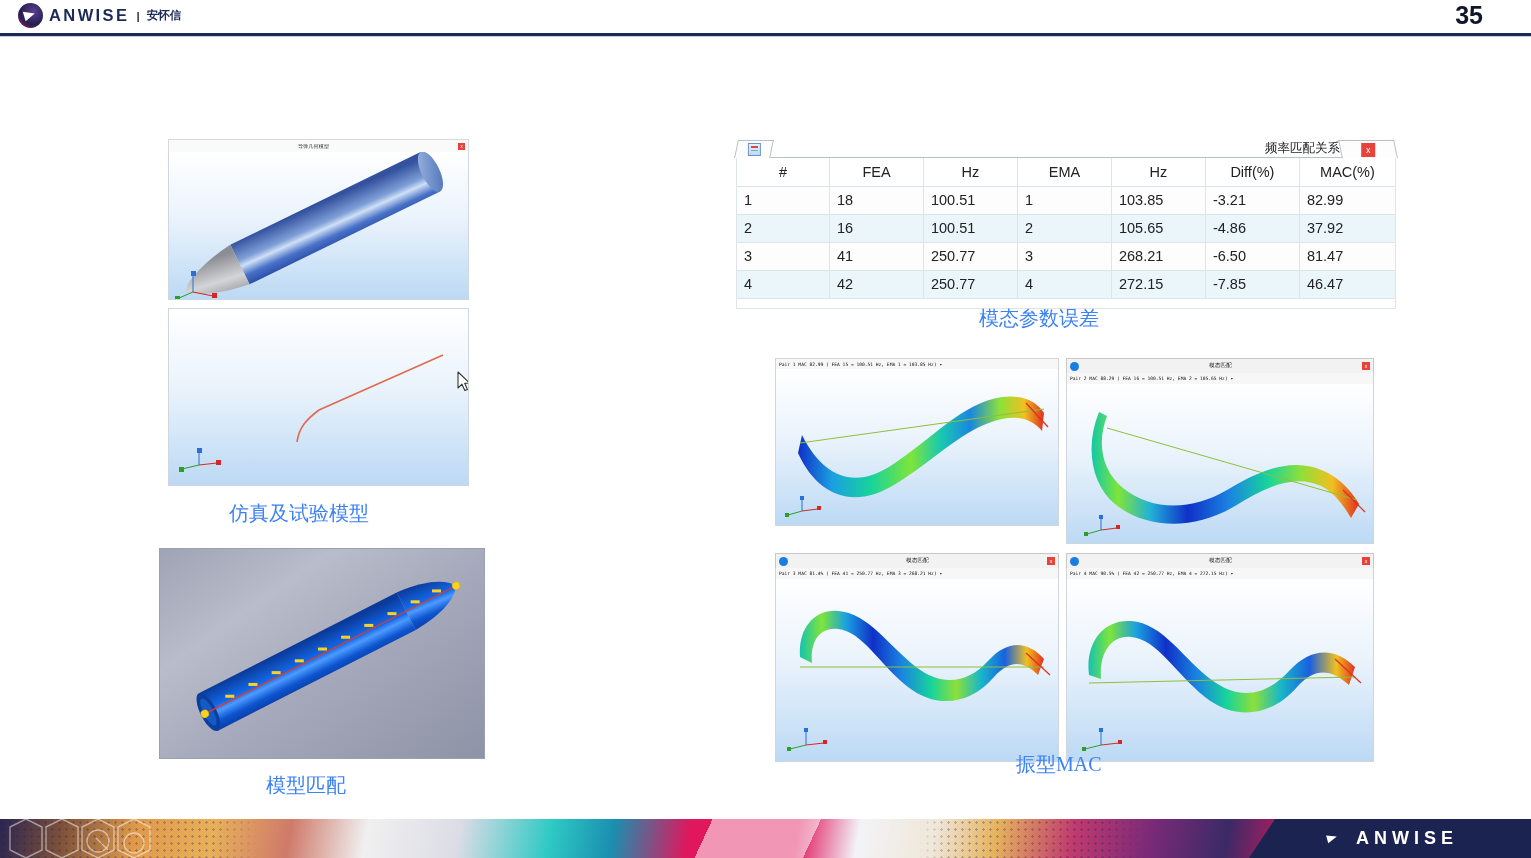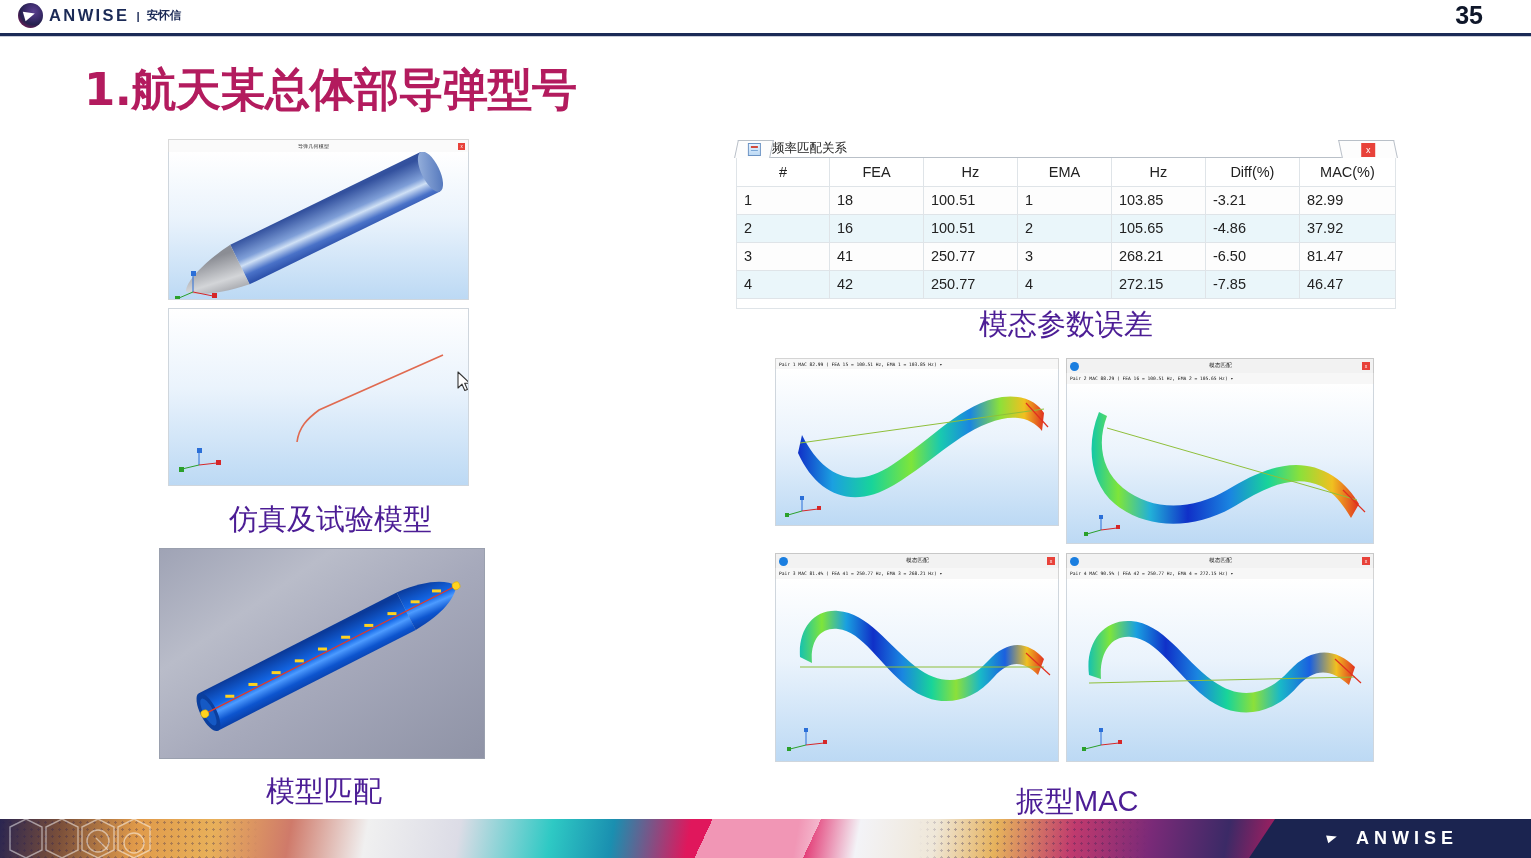--- a/index.html
+++ b/index.html
@@ -30,22 +30,22 @@
   .logo-cn { font-size: 11.5px; font-weight: bold; color: #1b2a56; letter-spacing: 0px; margin-left: 1px; }
   .page-num { position: absolute; right: 48px; top: 1px; font-size: 25px; font-weight: bold; color: #0f172a; }
 
   
   .slide-title { position: absolute; left: 84px; top: 60px;
                  font-size: 45px; font-weight: bold; color: #b31b5e;
                  letter-spacing: -0.5px;
                  font-family: "DejaVu Sans", "Liberation Sans", sans-serif; }
 
   
-  .caption { position: absolute; font-size: 29px; color: #4c1d95; white-space: nowrap;
-             font-family: Liberation Sans, sans-serif; }
+  .caption { position: absolute; font-size: 20px; color: #3b82f6; white-space: nowrap;
+             font-family: Liberation Serif, serif; }
 
   
   .cae-win { position: absolute; background: #fff; }
   .win-titlebar { position: relative; height: 15px; background: #f2f2f2;
                   border: 1px solid #c8c8c8; border-bottom: none;
                   display: flex; align-items: center; }
   .win-titlebar .tb-ico { width: 9px; height: 9px; margin-left: 3px; border-radius: 2px; }
   .win-titlebar .tb-title { flex: 1; text-align: center; font-size: 5.6px; color: #222;
                             letter-spacing: .2px; }
   .win-titlebar .tb-close { width: 8px; height: 8px; background: #e8423a; margin-right: 3px;
@@ -63,21 +63,21 @@
              border-bottom: 1px solid #b9c0c8; }
   .tbl-tab-left { width: 36px; height: 18px; border: 1px solid #b9c0c8; border-bottom: none;
                   background: #fdfdfd; display: flex; align-items: center; justify-content: center;
                   transform: skewX(-12deg); }
   .tbl-ico { width: 13px; height: 13px; background: linear-gradient(#e8f3ff,#bcd9f4);
              border: 1px solid #6b93c4; transform: skewX(12deg); position: relative; }
   .tbl-ico::before { content:""; position:absolute; left:2px; top:2px; right:2px; height:2px;
                      background:#d24b3e; }
   .tbl-ico::after { content:""; position:absolute; left:2px; top:6px; right:2px; bottom:2px;
                     background: repeating-linear-gradient(to bottom,#7ba7d6 0 1px,transparent 1px 3px); }
-  .tbl-title-center { flex: 1; text-align: left; font-size: 12.5px; color: #222; }
+  .tbl-title-center { flex: 1; text-align: right; font-size: 12.5px; color: #222; }
   .tbl-tab-right { width: 56px; height: 18px; border: 1px solid #b9c0c8; border-bottom: none;
                    background: #fdfdfd; display: flex; align-items: center; justify-content: center;
                    transform: skewX(12deg); }
   .tbl-close { width: 14px; height: 14px; background: #e8423a; color: #fff; font-size: 9px;
                line-height: 14px; text-align: center; transform: skewX(-12deg); }
   table.freq { width: 100%; border-collapse: collapse; table-layout: fixed; }
   table.freq th, table.freq td { border: 1px solid #dfe4e8; height: 28px; font-size: 14.5px;
                                  color: #222; font-weight: normal; }
   table.freq th { text-align: center; background: #ffffff; border-top: none; }
   table.freq td { text-align: left; padding-left: 7px; }
@@ -129,21 +129,20 @@
     <div class="logo-wrap">
       <span class="logo-mark"></span>
       <span class="logo-text">ANWISE</span>
       <span class="logo-cn">|</span>
       <span class="logo-cn">安怀信</span>
     </div>
     <div class="page-num">35</div>
   </div>
   <div class="topbar-rule"></div>
 
-  <div class="slide-title">1.航天某总体部导弹型号</div>
 
   <div class="cae-win" style="left:168px; top:139px; width:301px;">
     <div class="win-titlebar" style="height:13px;background:#fafafa;border-color:#d9d9d9;">
       <span class="tb-title" style="font-size:5px;">导弹几何模型</span>
       <span class="tb-close" style="width:7px;height:7px;font-size:4.5px;line-height:7px;">x</span>
     </div>
     <div class="win-canvas" style="height:148px;">
       <svg width="299" height="148" viewBox="0 0 299 148">
         <defs>
           <linearGradient id="bodyG" x1="0" y1="1" x2="0.15" y2="0">
@@ -472,21 +471,21 @@
           <rect x="32" y="149" width="4" height="4" fill="#2b6fd8"></rect>
           <line x1="34" y1="166" x2="18" y2="170" stroke="#2aa02a" stroke-width="1"></line>
           <rect x="15" y="168" width="4" height="4" fill="#2aa02a"></rect>
           <line x1="34" y1="166" x2="52" y2="164" stroke="#d62728" stroke-width="1"></line>
           <rect x="51" y="161" width="4" height="4" fill="#d62728"></rect>
         </g>
       </svg>
     </div>
   </div>
 
-  <div class="caption" style="left:1016px; top:782px;text-align:right;">振型MAC</div>
+  <div class="caption" style="left:1016px; top:751px;text-align:right;">振型MAC</div>
 
   <div class="footer">
     <div class="footer-art"></div>
     <div class="footer-dots"></div>
     <svg class="footer-hexes" viewBox="0 0 320 39">
       <g fill="none" stroke="rgba(255,255,255,.65)" stroke-width="1.4">
         <path d="M10,8 L26,0 L42,8 L42,31 L26,39 L10,31 Z"></path>
         <path d="M46,8 L62,0 L78,8 L78,31 L62,39 L46,31 Z"></path>
         <path d="M82,8 L98,0 L114,8 L114,31 L98,39 L82,31 Z"></path>
         <path d="M118,8 L134,0 L150,8 L150,31 L134,39 L118,31 Z"></path>

